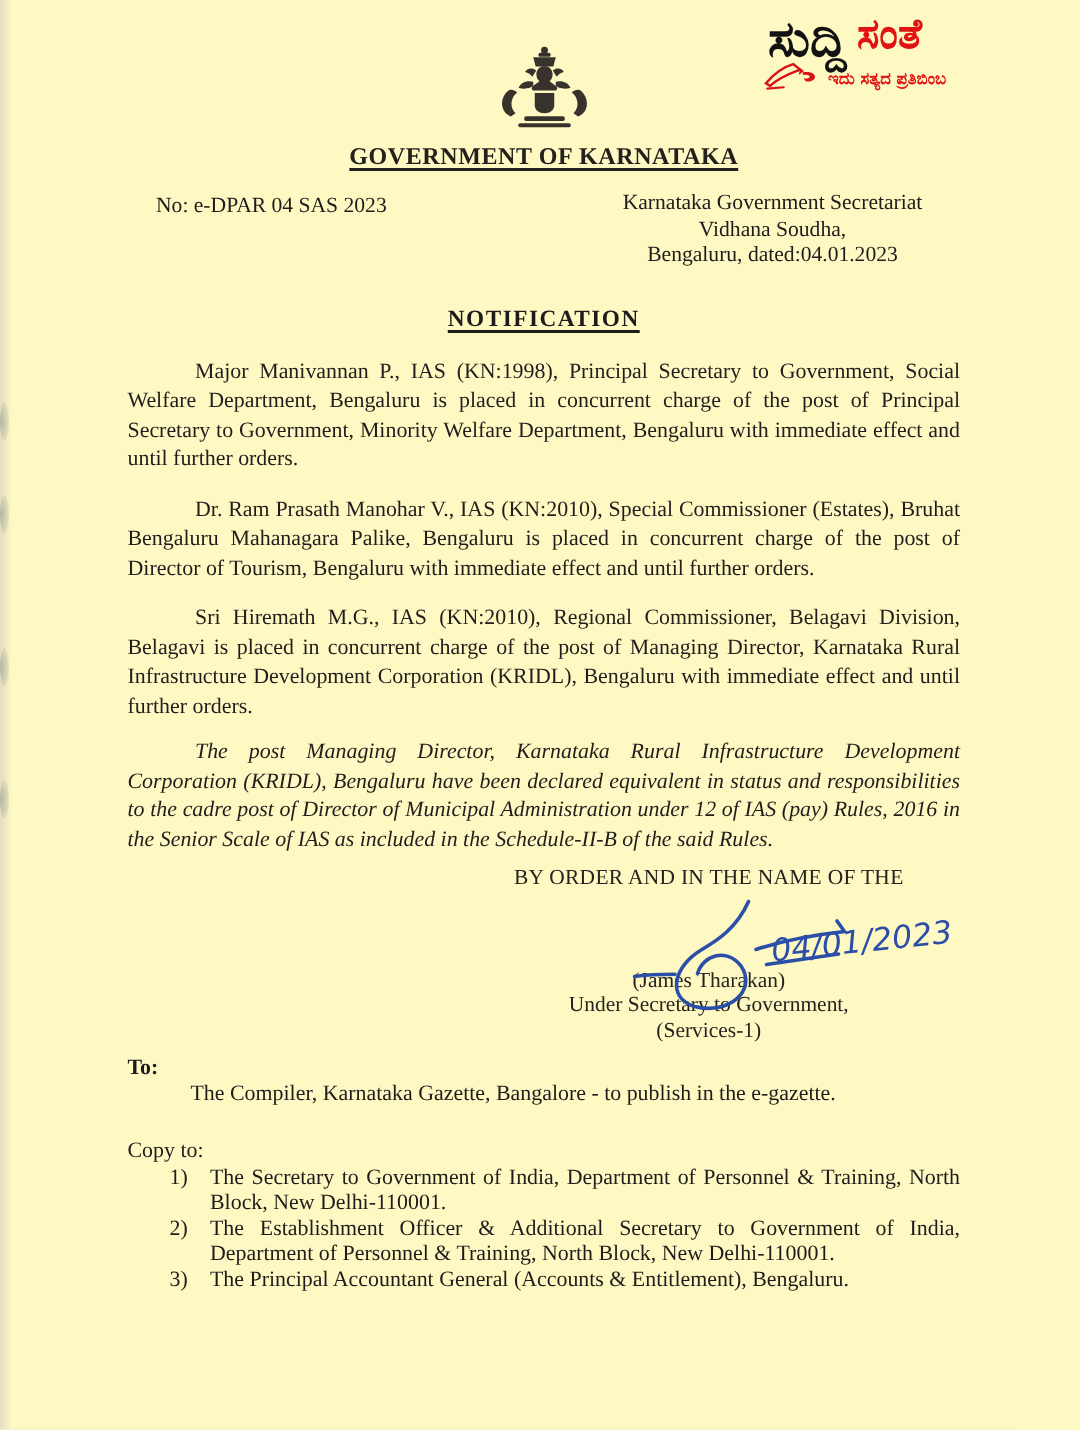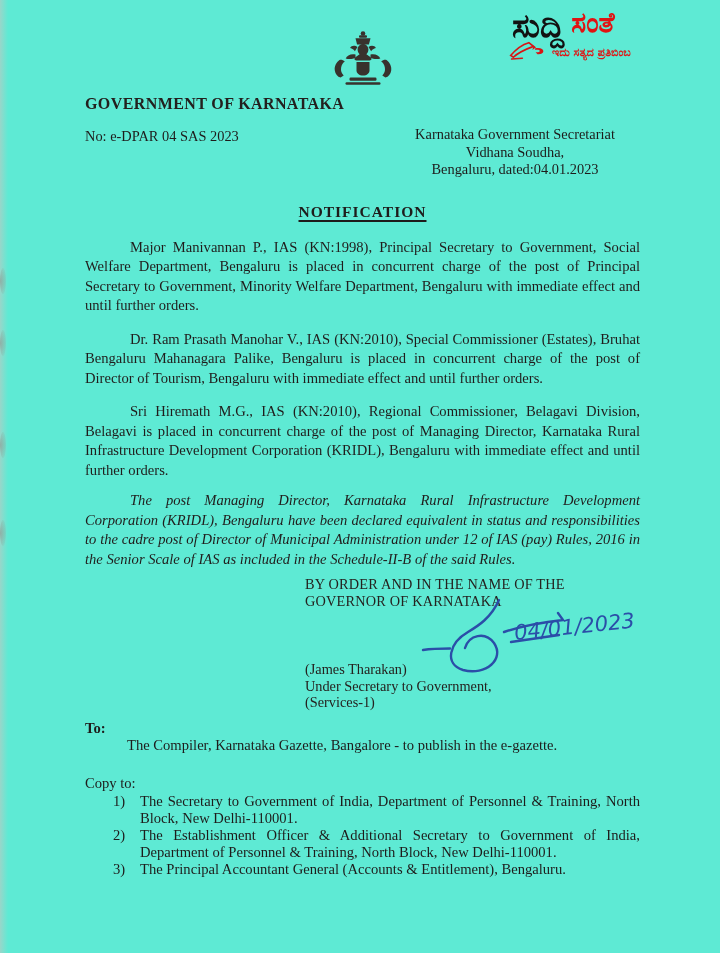--- a/index.html
+++ b/index.html
@@ -1,58 +1,58 @@
 <!DOCTYPE html>
 <html><head>
 <meta charset="utf-8">
 <style>
   * { margin:0; padding:0; box-sizing:border-box; }
   html,body { background:#e8e8e8; }
   .page {
     position:relative;
     width:720px; height:953px;
     margin:0 auto;
-    background:#5eead4;
+    background:#fef9c3;
     font-family:"Liberation Serif", serif;
     color:#1e1c1b;
     overflow:hidden;
   }
   
   .scan-edge {
     position:absolute; left:0; top:0; width:8px; height:100%;
     background:linear-gradient(to right,#c9c6c1,rgba(201,198,193,0));
     opacity:.55;
   }
   .smudge {
     position:absolute; left:0; width:6px; height:26px;
     background:radial-gradient(ellipse at left,#8a8680,rgba(138,134,128,0));
     opacity:.5; border-radius:50%;
   }
   .content { padding:0 80px 0 85px; }
 
   
   .emblem-wrap { text-align:center; padding-top:30px; }
   .gov-title {
-    text-align:left; font-weight:bold; font-size:16px; letter-spacing:.4px;
-    text-underline-offset:3px; text-decoration-thickness:1.5px;
+    text-align:center; font-weight:bold; font-size:16px; letter-spacing:.4px;
+    text-decoration:underline; text-underline-offset:3px; text-decoration-thickness:1.5px;
     margin-top:3px; color:#23201e;
   }
   .watermark {
     position:absolute; top:8px; right:4px; width:208px; height:72px;
     font-family:"DejaVu Sans", sans-serif;
   }
   .wm-words { display:flex; gap:7px; justify-content:flex-start; padding-left:4px; }
   .wm-word1 { font-size:33px; font-weight:bold; color:#121212; line-height:1.1; }
   .wm-word2 { font-size:28px; font-weight:bold; color:#e11212; line-height:1.1; }
   .wm-bottom { display:flex; align-items:center; gap:6px; margin-top:-4px; }
   .wm-tagline { font-size:11px; font-weight:bold; color:#e11212; white-space:nowrap; }
 
   
   .ref-row { display:flex; justify-content:space-between; margin-top:13px; }
-  .ref-no { font-size:14.4px; padding-top:2px; }
+  .ref-no { font-size:14.4px; padding-top:2px;margin-left:19px; }
   .ref-addr { width:250px; text-align:center; font-size:14.4px; line-height:17.5px; }
 
   
   .notification {
     text-align:center; margin-top:24px;
     font-weight:bold; font-size:15.5px; letter-spacing:1px;
   }
   .notification span {
     text-decoration:underline; text-underline-offset:3px; text-decoration-thickness:1.6px;
   }
@@ -60,21 +60,21 @@
   
   .para {
     font-size:14.6px; line-height:19.5px; text-align:justify;
     text-indent:45px; margin-top:14px; color:#201d1c;
   }
   .para.italic { font-style:italic; margin-top:11px; }
 
   
   .sign-block {
     position:relative; width:335px; margin-left:auto; margin-top:7px;
-    font-size:14.3px; line-height:16.5px; color:#25221f;
+    text-align:center; font-size:14.3px; line-height:16.5px; color:#25221f;
   }
   .order-line { font-weight:normal; letter-spacing:.2px; }
   .sig-space { height:50px; }
   .sig-svg { position:absolute; top:14px; right:-14px; pointer-events:none; }
   .sig-name { margin-top:2px; }
   .sig-line { }
 
   
   .to-section { margin-top:9px; font-size:14.6px; line-height:17px; }
   .to-label { font-weight:bold; }
@@ -152,21 +152,20 @@
       <span>NOTIFICATION</span>
     </div>
 
     <p class="para" style="margin-top:17px;">Major Manivannan P., IAS (KN:1998), Principal Secretary to Government, Social Welfare Department, Bengaluru is placed in concurrent charge of the post of Principal Secretary to Government, Minority Welfare Department, Bengaluru with immediate effect and until further orders.</p>
     <p class="para">Dr. Ram Prasath Manohar V., IAS (KN:2010), Special Commissioner (Estates), Bruhat Bengaluru Mahanagara Palike, Bengaluru is placed in concurrent charge of the post of Director of Tourism, Bengaluru with immediate effect and until further orders.</p>
     <p class="para">Sri Hiremath M.G., IAS (KN:2010), Regional Commissioner, Belagavi Division, Belagavi is placed in concurrent charge of the post of Managing Director, Karnataka Rural Infrastructure Development Corporation (KRIDL), Bengaluru with immediate effect and until further orders.</p>
     <p class="para italic">The post Managing Director, Karnataka Rural Infrastructure Development Corporation (KRIDL), Bengaluru have been declared equivalent in status and responsibilities to the cadre post of Director of Municipal Administration under 12 of IAS (pay) Rules, 2016 in the Senior Scale of IAS as included in the Schedule-II-B of the said Rules.</p>
 
     <div class="sign-block">
       <div class="order-line">BY ORDER AND IN THE NAME OF THE</div>
-      <div class="order-line">GOVERNOR OF KARNATAKA</div>
       <div class="sig-space"></div>
       <svg class="sig-svg" width="235" height="92" viewBox="0 0 235 92">
         <g fill="none" stroke="#2b4ea8" stroke-width="2.4" stroke-linecap="round">
           <path d="M4 60 C14 58.5 23 58.5 31 58.5"></path>
           <path d="M80 10 C72 28 59 36 49 42 C30 53 25 74 44 80 C67 86 86 69 75 53 C66 41 50 45 46 58"></path>
           <path d="M85 42 C106 35 126 32 144 30 L139 23"></path>
           <path d="M92 52 L140 45"></path>
         </g>
         <text x="96" y="50" font-size="21" font-style="italic" fill="#2b4ea8" font-family="'DejaVu Sans', sans-serif" transform="rotate(-6 96 50)">04/01/2023</text>
       </svg>

